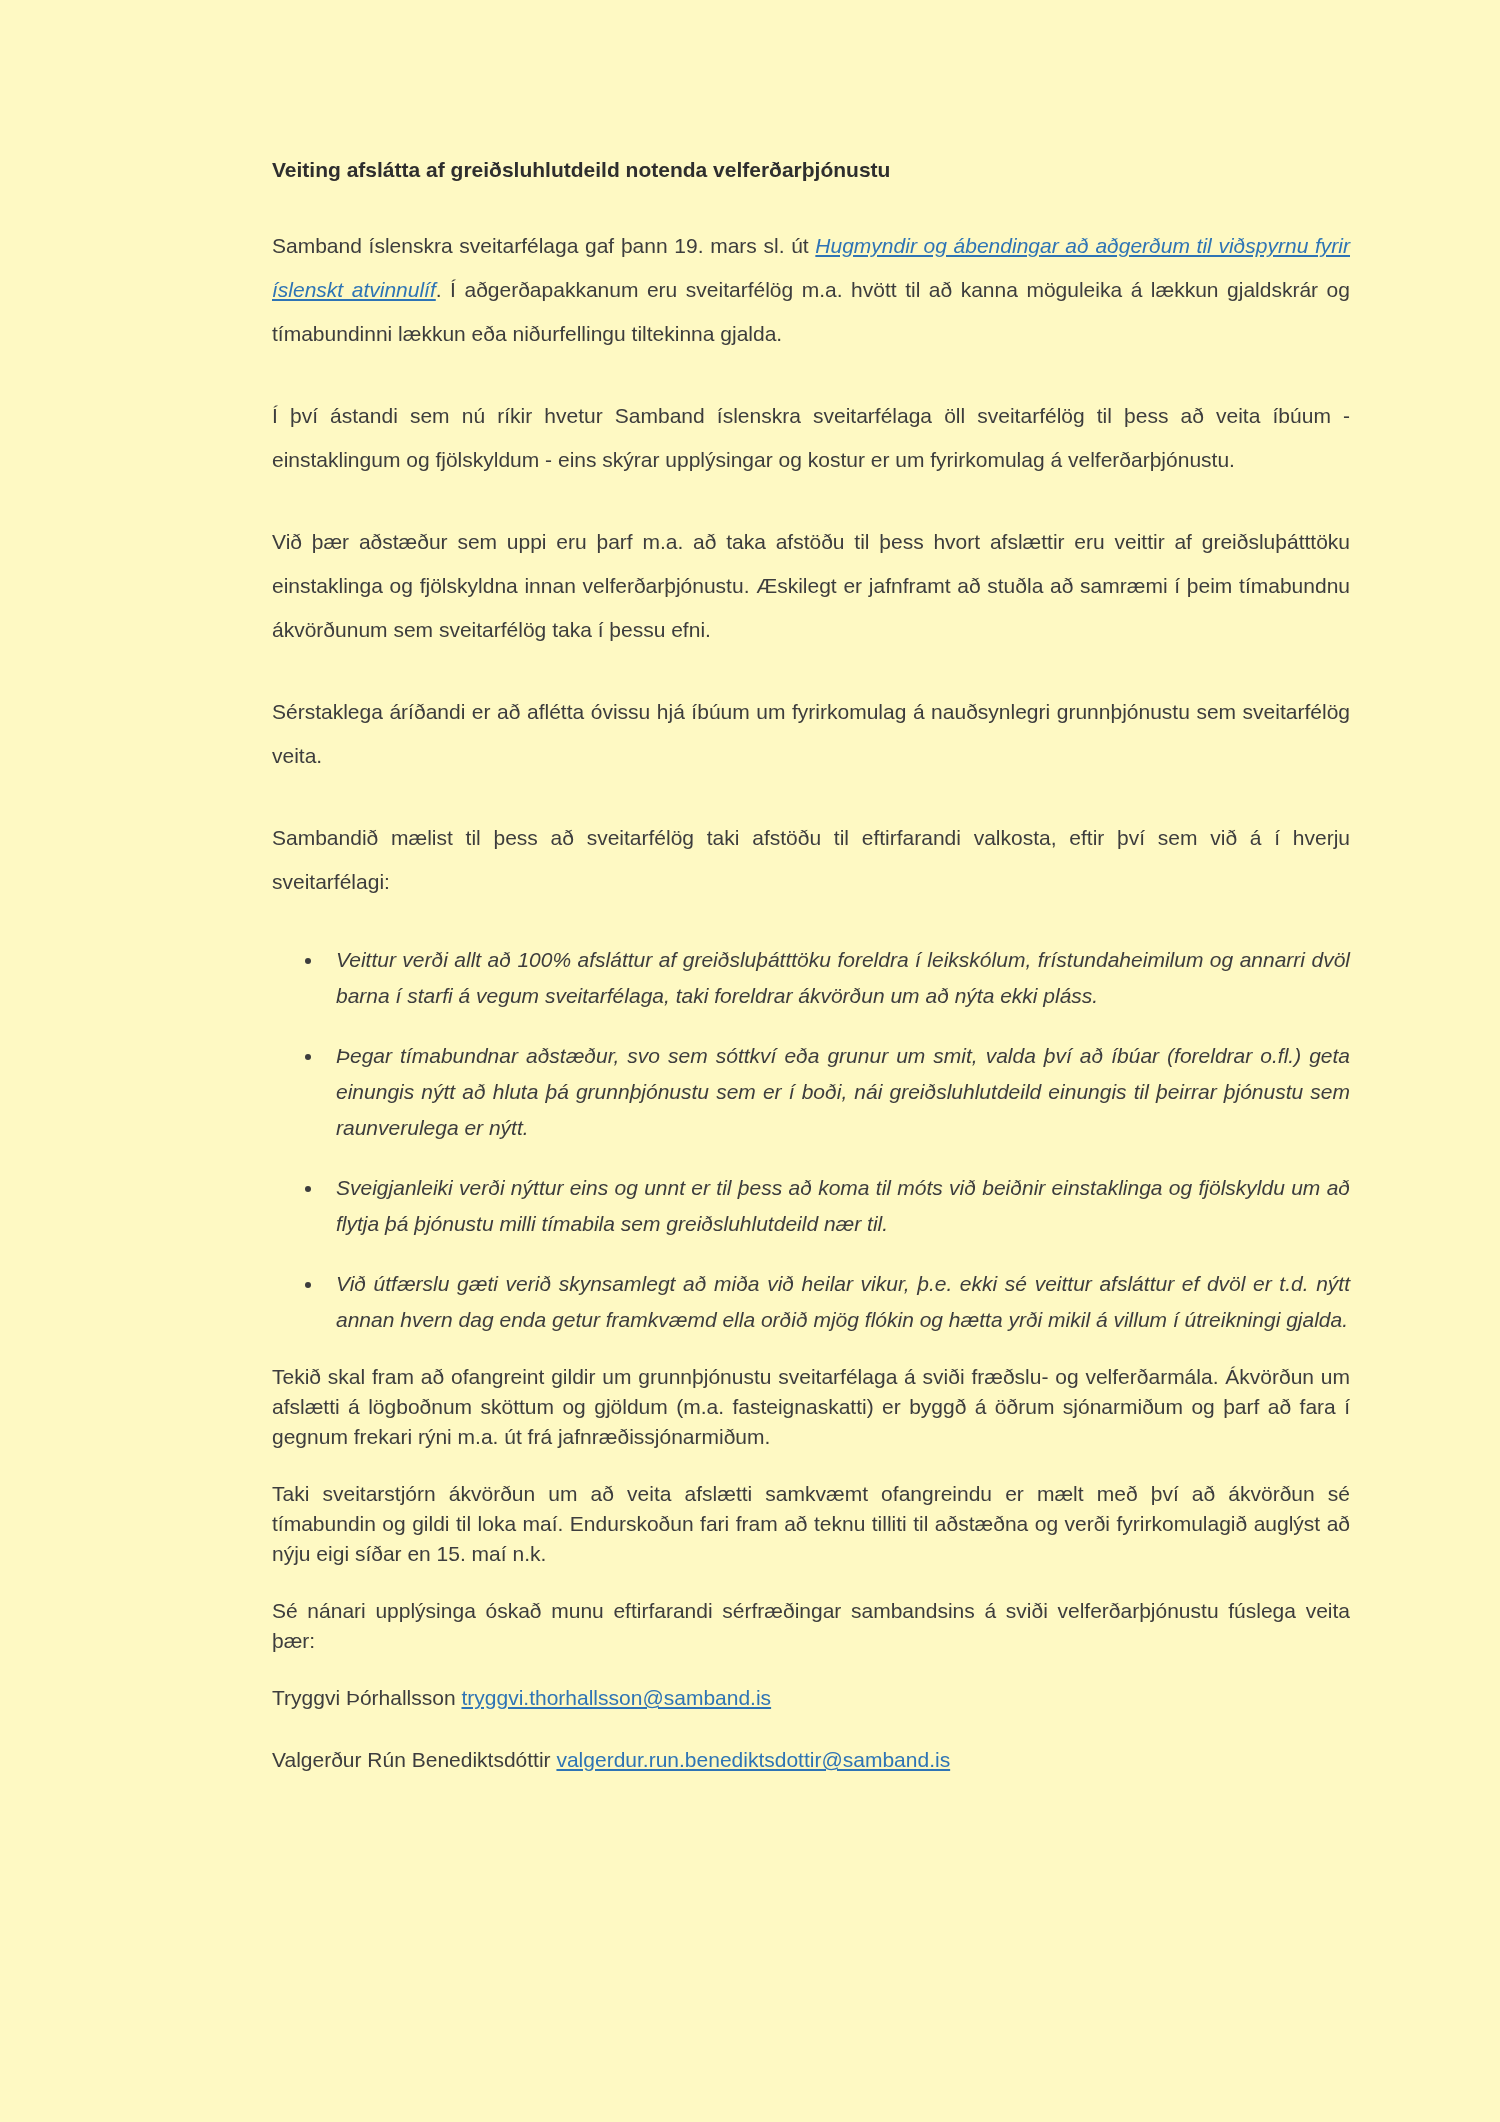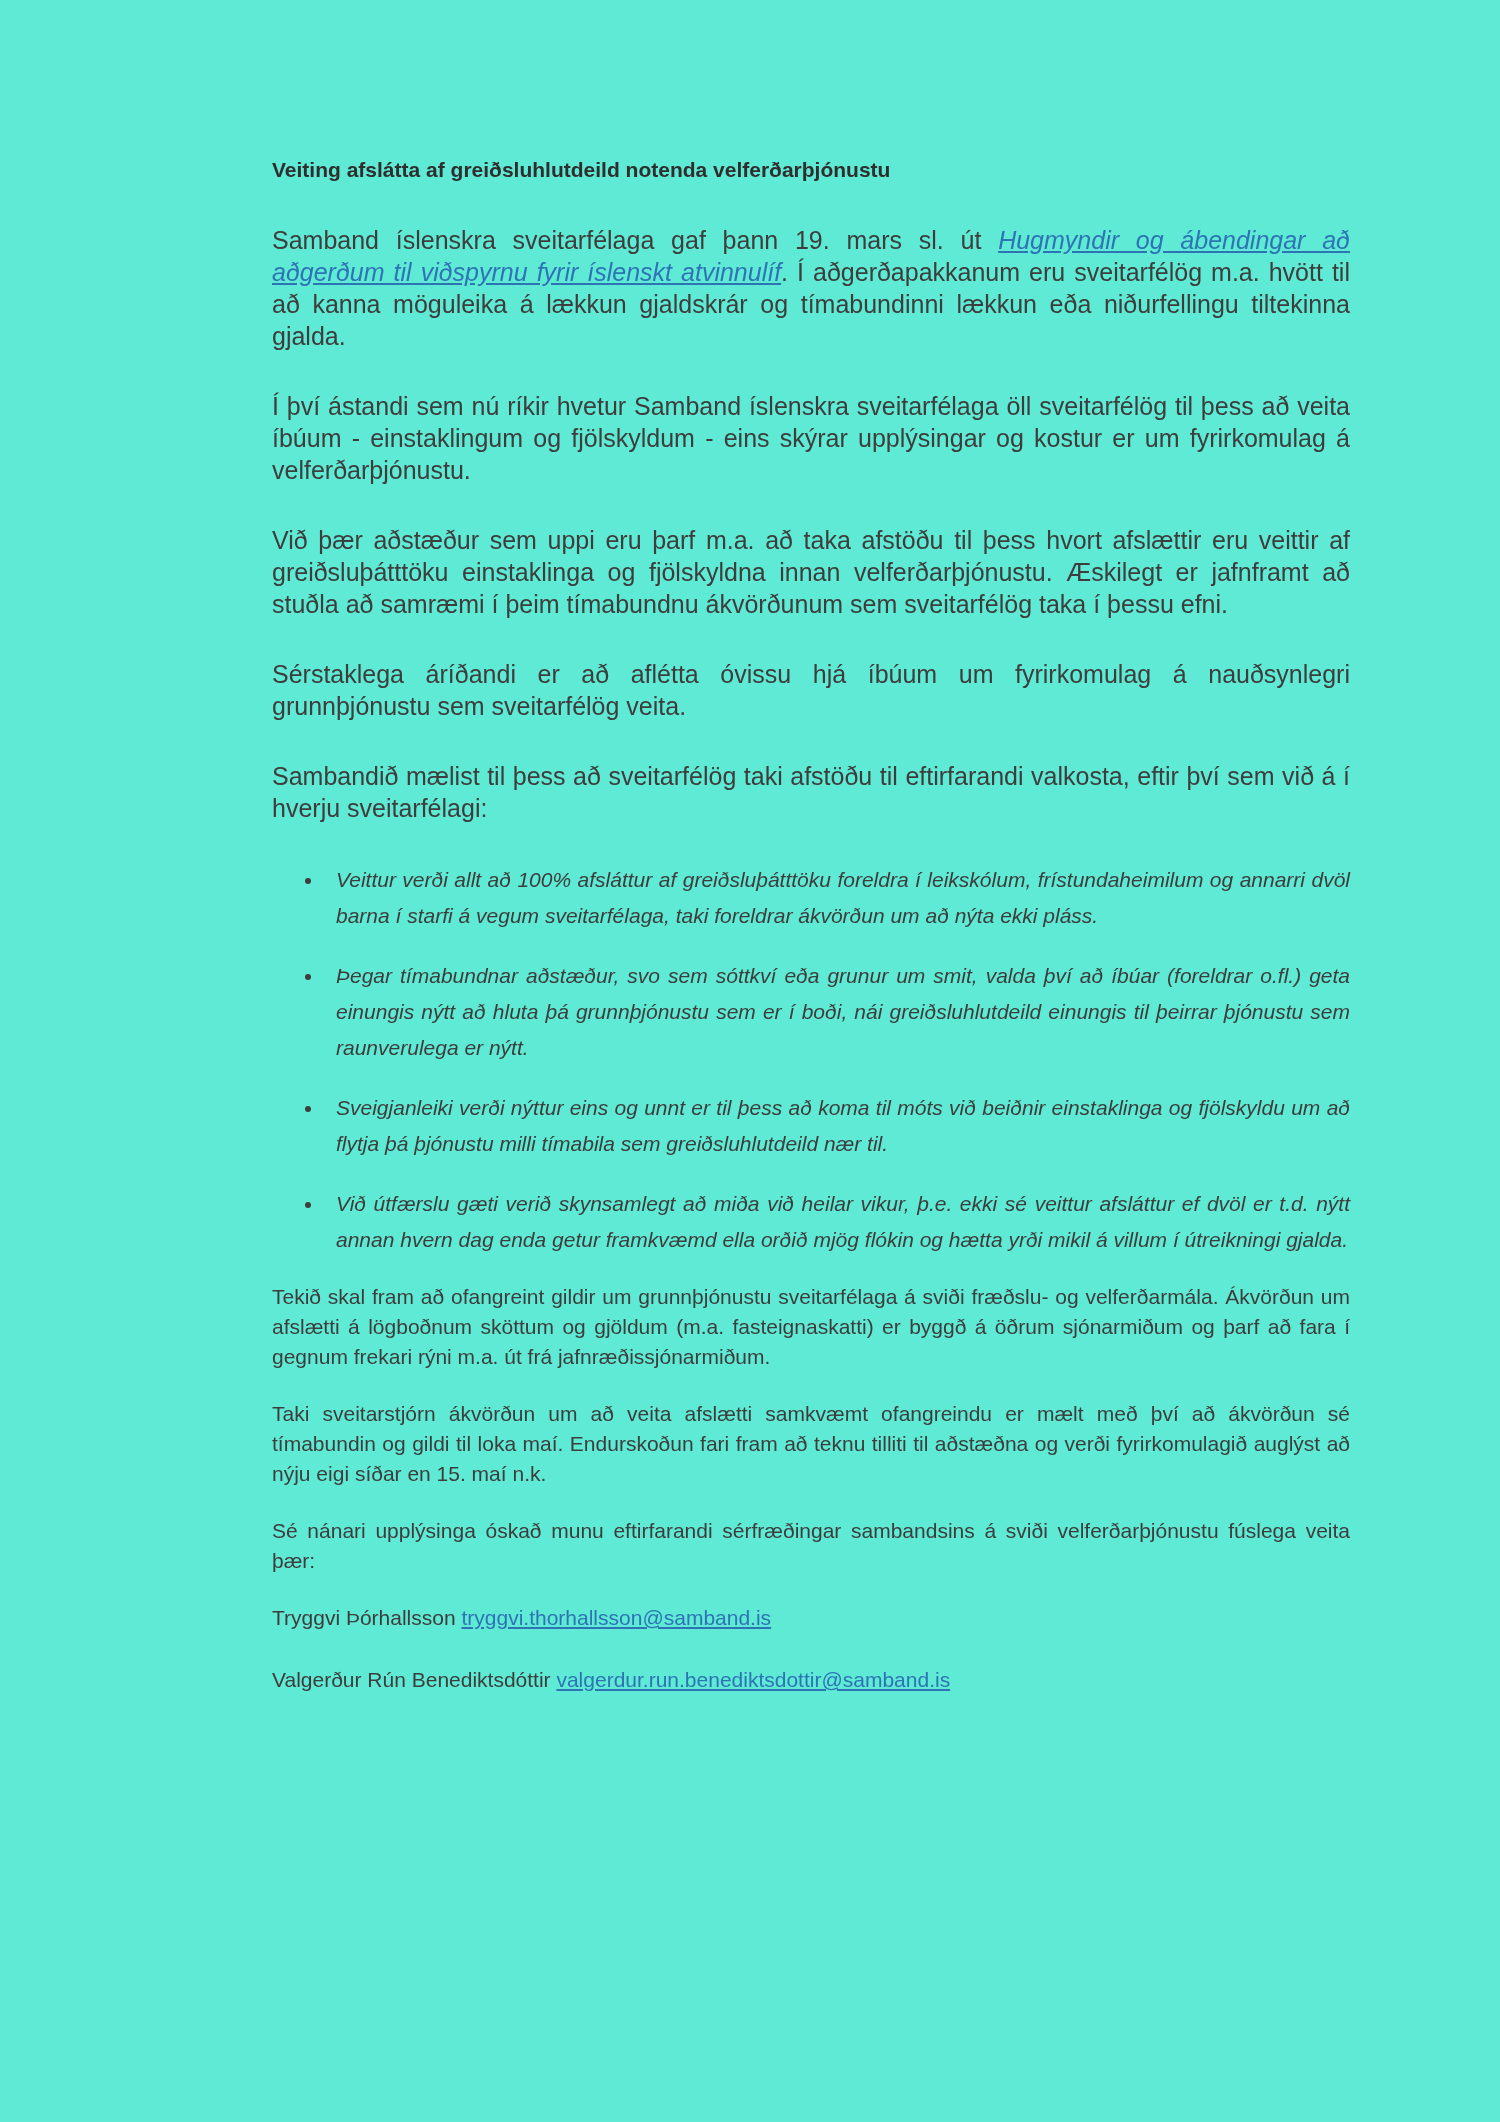--- a/index.html
+++ b/index.html
@@ -8,35 +8,35 @@
     width: 1500px;
     height: 2122px;
     font-family: "Liberation Sans", "DejaVu Sans", sans-serif;
     color: #3d3d3d;
     position: relative;
     overflow: hidden;
   }
   .page {
     width: 1500px;
     height: 2122px;
-    background: #5eead4;
+    background: #fef9c3;
   }
   .content {
     padding: 158px 150px 0 272px;
   }
   .doc-title {
     font-size: 21px;
     font-weight: bold;
     color: #2e2e2e;
     margin-bottom: 42px;
     text-align: left;
   }
   p.body-para {
-    font-size: 25px;
-    line-height: 32px;
+    font-size: 21px;
+    line-height: 44px;
     text-align: justify;
     margin-bottom: 38px;
     color: #3d3d3d;
   }
   ul.points {
     margin: 6px 0 12px 0;
     padding-left: 52px;
     list-style-type: disc;
     font-style: italic;
   }

